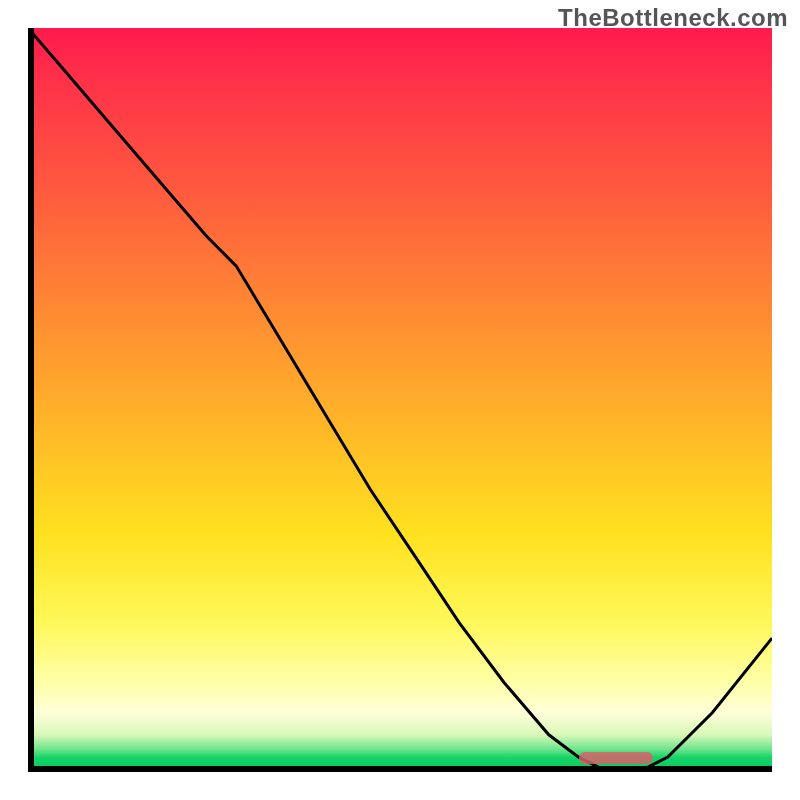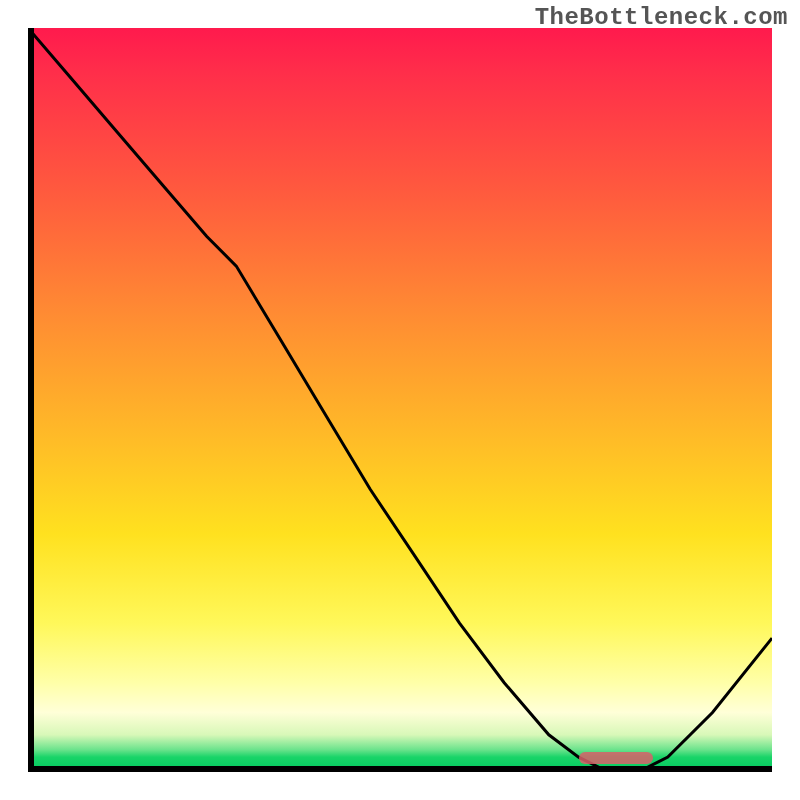--- a/index.html
+++ b/index.html
@@ -8,21 +8,20 @@
     width: 800px;
     height: 800px;
     background: #ffffff;
     font-family: Arial, Helvetica, sans-serif;
     overflow: hidden;
   }
   .canvas {
     position: relative;
     width: 800px;
     height: 716px;
-    font-family: Liberation Mono, monospace;
   }
   .watermark {
     position: absolute;
     top: 4px;
     right: 12px;
     font-size: 24px;
     font-weight: bold;
     color: #555555;
     letter-spacing: 0.5px;
   }

